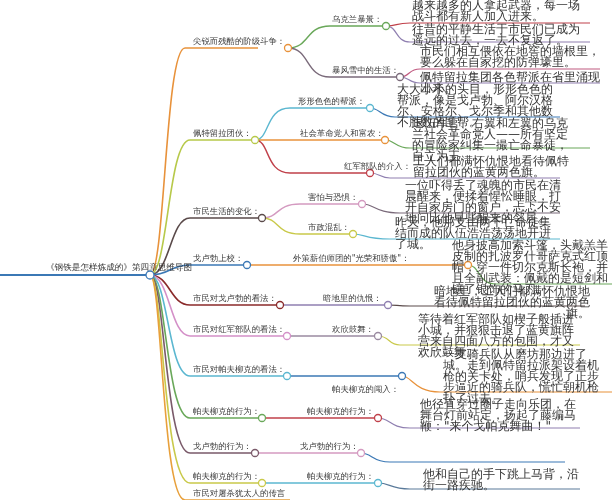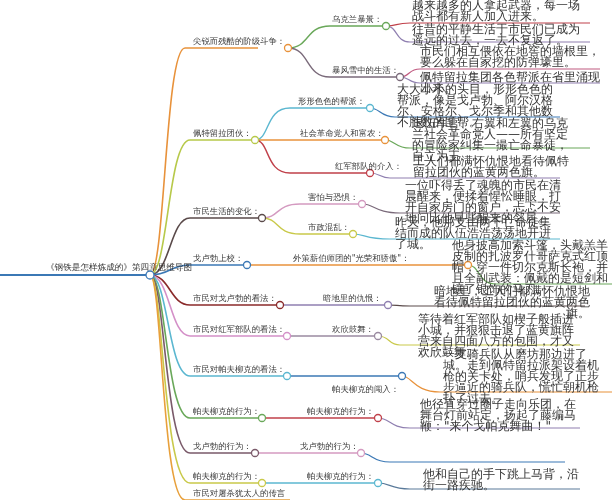--- a/index.html
+++ b/index.html
@@ -112,21 +112,21 @@
   <div class="lbl" style="left:193px; top:364px;">市民对帕夫柳克的看法：</div>
   <div class="lbl" style="left:193px; top:406px;">帕夫柳克的行为：</div>
   <div class="lbl" style="left:193px; top:441px;">戈卢勃的行为：</div>
   <div class="lbl" style="left:193px; top:471px;">帕夫柳克的行为：</div>
   <div class="lbl" style="left:193px; top:488px;">市民对屠杀犹太人的传言</div>
 
   <div class="lbl" style="left:332px; top:14px;">乌克兰暴景：</div>
   <div class="lbl" style="left:332px; top:65px;">暴风雪中的生活：</div>
   <div class="lbl" style="left:298px; top:96px;">形形色色的帮派：</div>
   <div class="lbl" style="left:300px; top:128px;">社会革命党人和富农：</div>
-  <div class="lbl" style="left:298px; top:161px;padding-left:37px;">红军部队的介入：</div>
+  <div class="lbl" style="left:307px; top:161px;padding-left:37px;">红军部队的介入：</div>
   <div class="lbl" style="left:308px; top:192px;">害怕与恐惧：</div>
   <div class="lbl" style="left:308px; top:222px;">市政混乱：</div>
   <div class="lbl" style="left:293px; top:253px;">外策薪伯师团的"光荣和骄傲"：</div>
   <div class="lbl" style="left:323px; top:293px;">暗地里的仇恨：</div>
   <div class="lbl" style="left:332px; top:324px;">欢欣鼓舞：</div>
   <div class="lbl" style="left:332px; top:364px;margin-top:20px;">帕夫柳克的闯入：</div>
   <div class="lbl" style="left:307px; top:406px;">帕夫柳克的行为：</div>
   <div class="lbl" style="left:300px; top:441px;">戈卢勃的行为：</div>
   <div class="lbl" style="left:307px; top:471px;">帕夫柳克的行为：</div>
 

